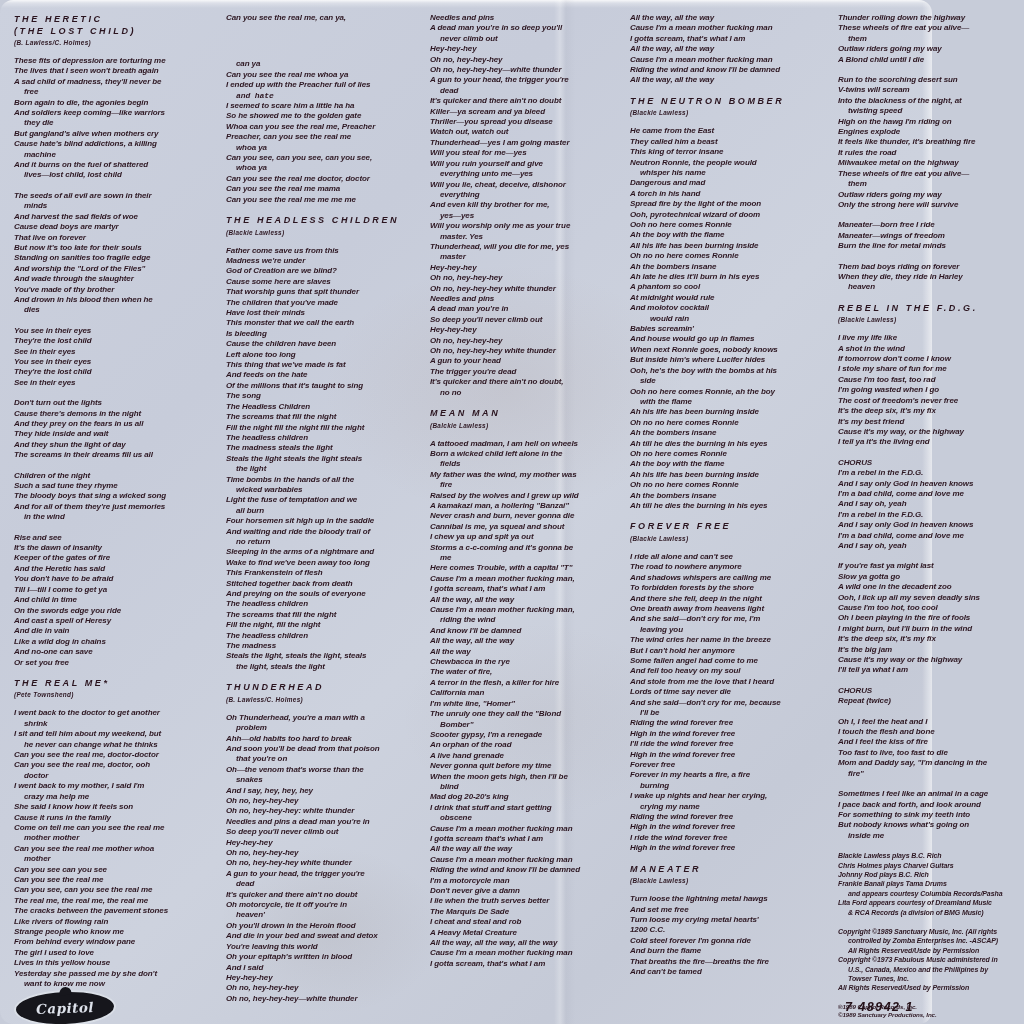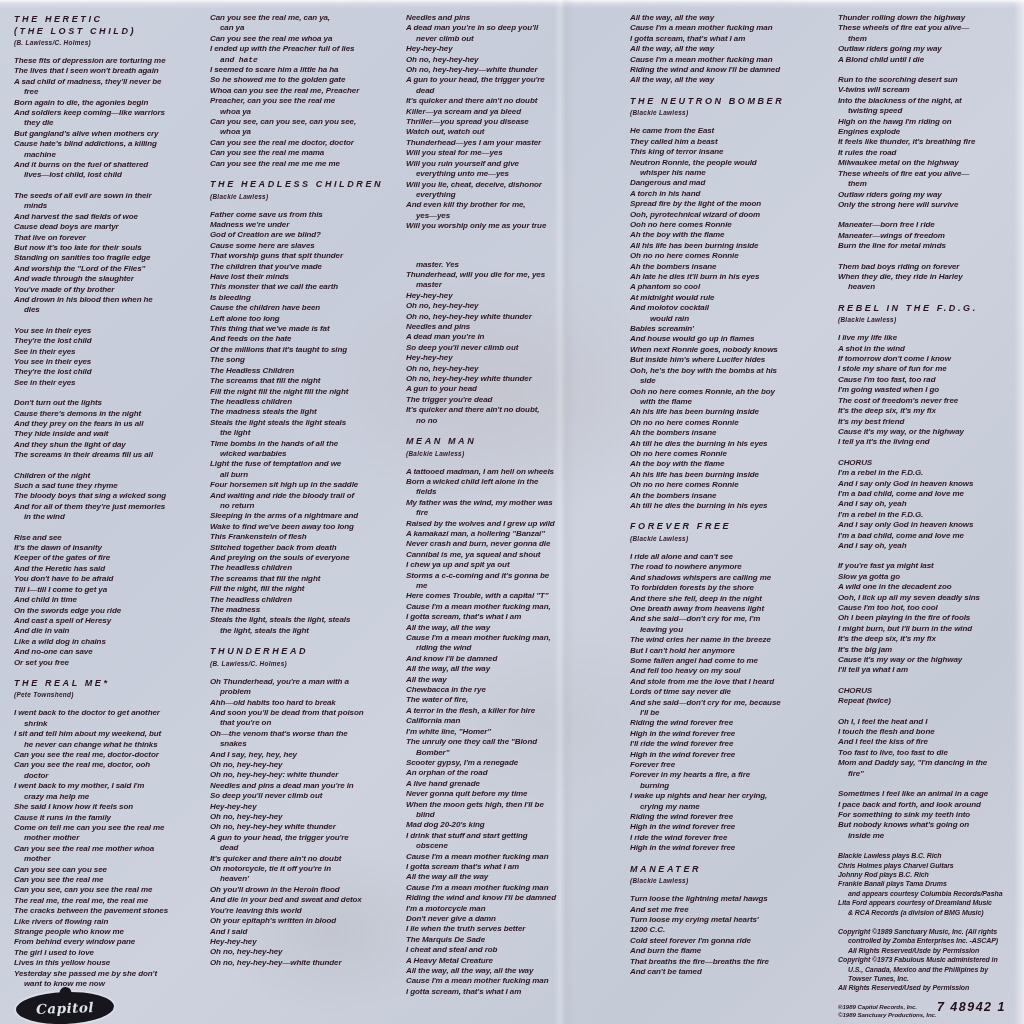--- a/index.html
+++ b/index.html
@@ -1,39 +1,40 @@
 <!DOCTYPE html>
 <html><head>
 <meta charset="utf-8">
 <style>
   html,body{margin:0;padding:0;width:1024px;height:1024px;overflow:hidden;}
   body{
     font-family:"Liberation Sans",sans-serif;
     background:#c7ccd9;
   }
   .sheet{
-    position:relative;width:1024px;height:1024px;
+    position:relative;width:932px;height:1024px;
     color:#2d1722;
     background:
       radial-gradient(ellipse 260px 180px at 505px 390px, rgba(140,110,95,0.10), rgba(140,110,95,0) 70%),
       radial-gradient(ellipse 160px 120px at 330px 930px, rgba(110,95,85,0.09), rgba(110,95,85,0) 70%),
       radial-gradient(ellipse 200px 140px at 540px 720px, rgba(130,110,100,0.06), rgba(130,110,100,0) 70%),
       linear-gradient(90deg, rgba(255,255,255,0) 554px, rgba(255,255,255,0.25) 560px, rgba(90,90,110,0.05) 566px, rgba(255,255,255,0) 575px),
       linear-gradient(180deg, rgba(255,255,255,0.85) 0px, rgba(255,255,255,0.35) 3px, rgba(255,255,255,0) 8px),
       linear-gradient(270deg, rgba(255,255,255,0.55) 0px, rgba(255,255,255,0) 10px),
       linear-gradient(135deg, #ccd1de 0%, #c7ccda 30%, #cdd2de 55%, #c5cad7 80%, #ccd0dc 100%);
+    border-radius: 13px;
   }
   .column{
     position:absolute;top:13px;
     font-weight:bold;font-style:italic;
     letter-spacing:-0.1px;
   }
   .col1{left:14px;width:192px;}
-  .col2{left:210px;width:198px;}
-  .col3{left:406px;width:212px;}
+  .col2{left:226px;width:198px;}
+  .col3{left:430px;width:212px;}
   .col4{left:630px;width:198px;}
   .col5{left:838px;width:182px;}
   .line{
     font-size:8px;line-height:10.4px;white-space:nowrap;
   }
   .stanza{margin:0 0 10px 0;}
   .song-head{margin:1px 0 9px 0;}
   .song-title{
     font-size:9px;line-height:11.5px;letter-spacing:2.6px;
     white-space:nowrap;color:#2a141f;
@@ -175,21 +176,21 @@
           <div class="line">From behind every window pane</div>
           <div class="line">The girl I used to love</div>
           <div class="line">Lives in this yellow house</div>
           <div class="line">Yesterday she passed me by she don't</div>
           <div class="line" style="padding-left: 10px;">want to know me now</div>
         </div>
       </div>
       <div class="column col2">
         <div class="stanza">
           <div class="line">Can you see the real me, can ya,</div>
-          <div class="line" style="padding-left: 10px;">can ya</div>
+          <div class="line" style="padding-left: 10px; margin-top: 36px;">can ya</div>
           <div class="line">Can you see the real me whoa ya</div>
           <div class="line">I ended up with the Preacher full of lies</div>
           <div class="line" style="padding-left: 10px; font-family: Liberation Mono, monospace;">and hate</div>
           <div class="line">I seemed to scare him a little ha ha</div>
           <div class="line">So he showed me to the golden gate</div>
           <div class="line">Whoa can you see the real me, Preacher</div>
           <div class="line">Preacher, can you see the real me</div>
           <div class="line" style="padding-left: 10px;">whoa ya</div>
           <div class="line">Can you see, can you see, can you see,</div>
           <div class="line" style="padding-left: 10px;">whoa ya</div>
@@ -286,30 +287,30 @@
           <div class="line" style="padding-left: 10px; font-style: italic;">never climb out</div>
           <div class="line">Hey-hey-hey</div>
           <div class="line">Oh no, hey-hey-hey</div>
           <div class="line">Oh no, hey-hey-hey—white thunder</div>
           <div class="line">A gun to your head, the trigger you're</div>
           <div class="line" style="padding-left: 10px;">dead</div>
           <div class="line">It's quicker and there ain't no doubt</div>
           <div class="line">Killer—ya scream and ya bleed</div>
           <div class="line">Thriller—you spread you disease</div>
           <div class="line">Watch out, watch out</div>
-          <div class="line">Thunderhead—yes I am your master</div>
+          <div class="line">Thunderhead—yes I am going master</div>
           <div class="line">Will you steal for me—yes</div>
           <div class="line">Will you ruin yourself and give</div>
           <div class="line" style="padding-left: 10px;">everything unto me—yes</div>
           <div class="line">Will you lie, cheat, deceive, dishonor</div>
           <div class="line" style="padding-left: 10px;">everything</div>
           <div class="line">And even kill thy brother for me,</div>
           <div class="line" style="padding-left: 10px;">yes—yes</div>
           <div class="line">Will you worship only me as your true</div>
-          <div class="line" style="padding-left: 10px; margin-top: 28px;">master. Yes</div>
+          <div class="line" style="padding-left: 10px;">master. Yes</div>
           <div class="line">Thunderhead, will you die for me, yes</div>
           <div class="line" style="padding-left: 10px;">master</div>
           <div class="line">Hey-hey-hey</div>
           <div class="line">Oh no, hey-hey-hey</div>
           <div class="line">Oh no, hey-hey-hey white thunder</div>
           <div class="line">Needles and pins</div>
           <div class="line">A dead man you're in</div>
           <div class="line">So deep you'll never climb out</div>
           <div class="line">Hey-hey-hey</div>
           <div class="line">Oh no, hey-hey-hey</div>

